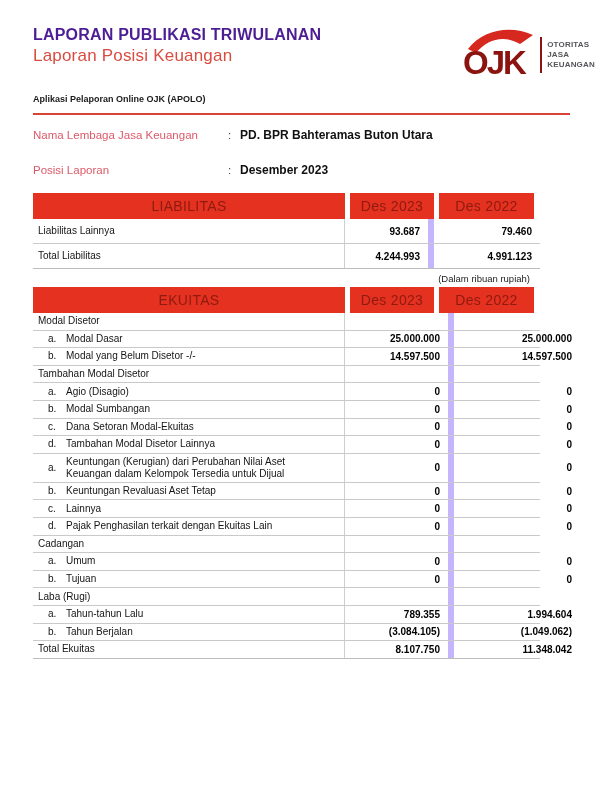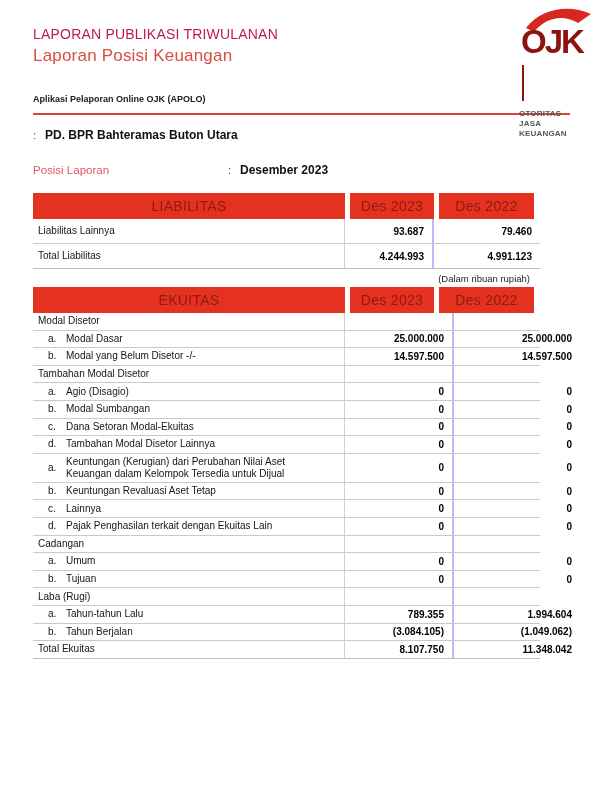--- a/index.html
+++ b/index.html
@@ -2,27 +2,27 @@
 <html><head>
 <meta charset="utf-8">
 <style>
   * { margin:0; padding:0; box-sizing:border-box; }
   html,body { background:#ffffff; }
   body { font-family:"Liberation Sans", sans-serif; }
   .page { position:relative; width:600px; height:809px; background:#fff; overflow:hidden; }
   .content { padding:24px 30px 0 33px; }
 
   
-  .hdr-title1 { font-size:14px; color:#be185d; font-weight:400; letter-spacing:.2px; line-height:21px; }
+  .hdr-title1 { font-size:16px; color:#4c1d95; font-weight:700; letter-spacing:.2px; line-height:21px; }
   .hdr-title2 { font-size:17px; color:#d94c41; font-weight:400; letter-spacing:.2px; line-height:21px; }
   .hdr-sub { font-size:9px; font-weight:700; color:#1a1a1a; margin-top:28px; }
   .red-rule { height:2px; background:#d94338; margin-top:9px; width:537px; }
 
   
-  .logo { position:absolute; top:3px; right:5px; display:flex; align-items:flex-start;flex-direction:column; }
+  .logo { position:absolute; top:24px; right:5px; display:flex; align-items:center; }
   .logo-mark { display:block; }
   .logo-divider { width:2px; height:36px; background:#8c1410; margin:8px 5px 0 3px; }
   .logo-text { font-size:8px; line-height:10px; color:#55565a; font-weight:700; letter-spacing:.2px; margin-top:8px; }
 
   
   .info { margin-top:13px; }
   .info-row { display:flex; align-items:baseline; }
   .info-row + .info-row { margin-top:21px; }
   .info-label { flex:0 0 195px; font-size:11.5px; color:#dc5a68; }
   .info-colon { flex:0 0 12px; font-size:11.5px; color:#444; }
@@ -37,21 +37,21 @@
         height:26px; display:flex; align-items:center; justify-content:center; }
   .th + .th { border-left:5px solid #fff; }
   .th:last-child { border-right:6px solid #fff; }
 
   .trow { display:grid; grid-template-columns:312px 89px 106px; border-bottom:1px solid #c9c9c9; }
   .tbl-liab .trow { min-height:25px; }
   .tbl-eq .trow { min-height:17.6px;gap:20px; }
   .cell { display:flex; align-items:center; }
   .cell.label { font-size:10px; color:#141414; border-right:1px solid #cfcfcf; padding:2px 15px 2px 5px; line-height:1.2; }
   .cell.num { font-size:10px; font-weight:700; color:#000; justify-content:flex-end; padding-right:8px; }
-  .cell.num.c2 { border-right:2px solid #c4b5fd; }
+  .cell.num.c2 { border-right:6px solid #c4b5fd; }
   .tbl .trow:last-child { border-bottom:1px solid #bdbdbd; }
   .prefix { display:none; }
   .row-item .prefix { display:inline-block; flex:none; width:18px; margin-left:10px; }
   .lbl { flex:1; }
 
   .units-note { width:507px; text-align:right; font-size:9.5px; color:#1c1c1c; margin-top:4px; padding-right:10px; }
 </style>
 </head>
 <body>
 
@@ -71,20 +71,21 @@
   </div>
 
   <div class="content">
     <div class="hdr-title1">LAPORAN PUBLIKASI TRIWULANAN</div>
     <div class="hdr-title2">Laporan Posisi Keuangan</div>
     <div class="hdr-sub">Aplikasi Pelaporan Online OJK (APOLO)</div>
     <div class="red-rule"></div>
 
     <div class="info">
       <div class="info-row">
+        <span class="info-label">Nama Lembaga Jasa Keuangan</span>
         <span class="info-colon">:</span>
         <span class="info-value">PD. BPR Bahteramas Buton Utara</span>
       </div>
       <div class="info-row">
         <span class="info-label">Posisi Laporan</span>
         <span class="info-colon">:</span>
         <span class="info-value">Desember 2023</span>
       </div>
     </div>
 

